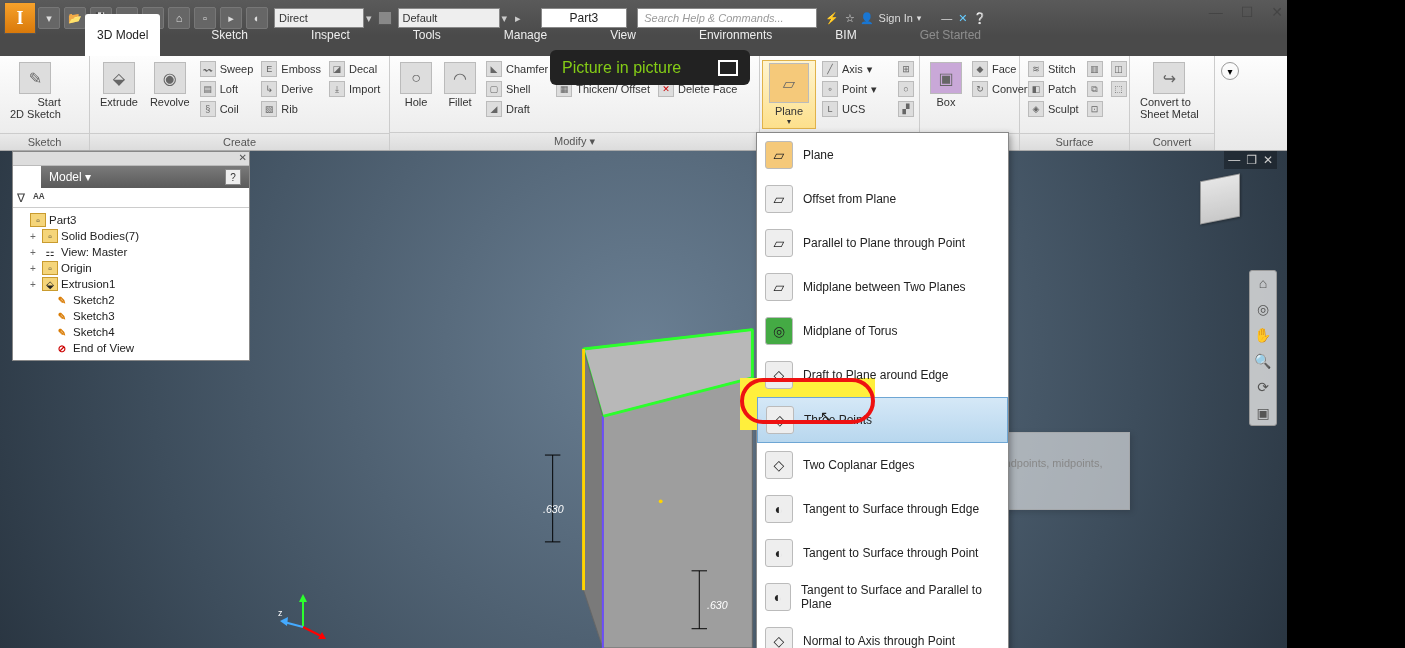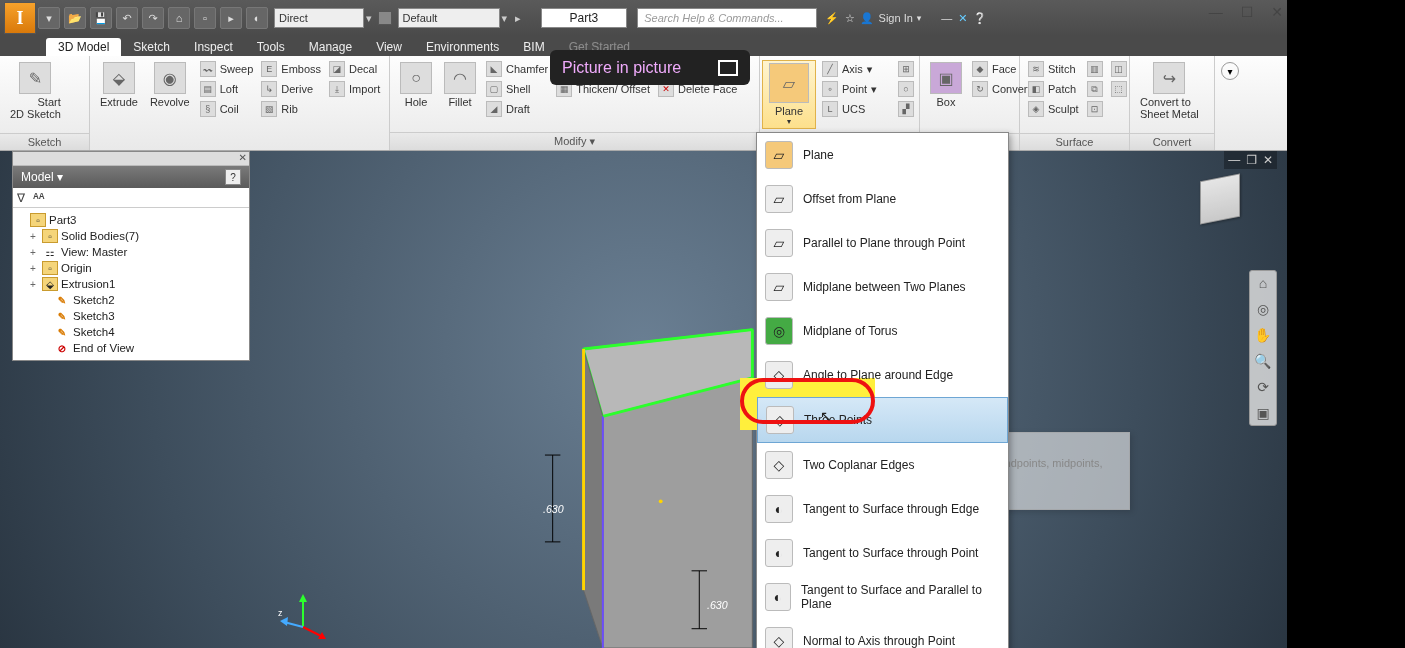--- a/index.html
+++ b/index.html
@@ -14,21 +14,21 @@
   .qat-combo.appearance { width: 102px; margin-left: 6px; }
   .qat .swatch { width:14px; height:14px; background:#888; border:1px solid #555; margin-left: 6px;}
   .doc-tab { margin-left: 20px; background:#fff; border:1px solid #888; padding: 2px 28px; font-size:12px; color:#222;}
   .search-box { margin-left: 10px; width: 180px; height: 20px; background:#fff; border:1px solid #888; font-size:11px; color:#999; padding: 0 6px; display:flex; align-items:center; font-style:italic;}
   .qat-right { margin-left: 8px; display:flex; align-items:center; gap:6px; color:#ddd; font-size:11px;}
   .signin { display:flex; align-items:center; gap:4px; }
   .win-controls { position:absolute; right:4px; top:4px; display:flex; gap:18px; font-size:14px; color:#444;}
   .win-controls span { font-family: "Segoe UI Symbol", sans-serif; }
   
   .ribbon-tabs { height:20px; background:#4a4a4a; display:flex; align-items:flex-end; font-size:12px;}
-  .ribbon-tab { padding: 2px 12px; color:#eee; cursor:default;}
+  .ribbon-tab { padding: 14px 12px; color:#eee; cursor:default;margin-left:39px;}
   .ribbon-tab.active { background:#fff; color:#222; border-top-left-radius:3px; border-top-right-radius:3px;}
   
   .ribbon { height:95px; background: linear-gradient(#fdfdfd,#e9e9e9); border-bottom:1px solid #aaa; display:flex; position:relative;}
   .panel { border-right:1px solid #ccc; display:flex; flex-direction:column; justify-content:space-between;}
   .panel-body { flex:1; display:flex; align-items:flex-start; padding: 4px 6px 0 6px; gap:4px;}
   .panel-title { text-align:center; font-size:11px; color:#555; padding:2px 0; background: linear-gradient(#eaeaea,#dcdcdc); border-top:1px solid #ccc;}
   .big-btn { display:flex; flex-direction:column; align-items:center; font-size:11px; color:#333; padding:2px 4px;}
   .big-btn .ic { width:32px; height:32px; background:#ddd; border:1px solid #bbb; margin-bottom:2px; display:flex; align-items:center; justify-content:center; font-size:16px; color:#666;}
   .big-btn.plane .ic { background:#f5c97a; width:40px; height:40px;}
   .big-btn.plane { background: linear-gradient(#fff4cf,#fde08c); border:1px solid #e0b24a; padding:2px 6px;}
@@ -39,29 +39,29 @@
   .panel.create { width:300px;}
   .panel.modify { width:370px;}
   .panel.workfeat { width:130px;}
   .panel.pattern { width:30px;}
   .panel.freeform { width:100px;}
   .panel.surface { width:110px;}
   .panel.convert { width:85px;}
   .ribbon-end { width:30px; display:flex; align-items:flex-start; justify-content:center; padding-top:6px;}
   .ribbon-end .circ { width:18px; height:18px; border:1px solid #999; border-radius:50%; display:flex; align-items:center; justify-content:center; font-size:10px;}
   
-  .pip { position:absolute; left:550px; top:50px; width:200px; height:35px; background:#222; color:#f0abfc; border-radius:6px; display:flex; align-items:center; justify-content:space-between; padding:0 12px; font-size:16px; z-index:50;}
+  .pip { position:absolute; left:550px; top:50px; width:200px; height:35px; background:#222; color:#84cc16; border-radius:6px; display:flex; align-items:center; justify-content:space-between; padding:0 12px; font-size:16px; z-index:50;}
   .pip .picon { width:20px; height:16px; border:2px solid #fff;}
   
   .workspace { position:absolute; left:0; top:151px; right:0; bottom:0; background: radial-gradient(circle at 50% 40%, #6a7f93 0%, #3d4d5c 70%, #2a3642 100%); }
   
   .browser { position:absolute; left:12px; top:151px; width:238px; background:#fff; border:1px solid #888;}
   .browser-head1 { height:14px; background:#ddd; border-bottom:1px solid #bbb; position:relative;}
   .browser-head1 .x { position:absolute; right:2px; top:0; font-size:10px; color:#555;}
-  .browser-head2 { height:22px; background: linear-gradient(#7a7a7a,#5a5a5a); color:#fff; font-size:12px; padding: 3px 8px; display:flex; align-items:center; justify-content:space-between;}
+  .browser-head2 { height:22px; background: linear-gradient(#7a7a7a,#5a5a5a); color:#fff; font-size:12px; padding: 3px 8px; display:flex; align-items:center; justify-content:space-between;margin-left:28px;}
   .browser-head2 .q { width:16px; height:16px; background:#eee; color:#333; border:1px solid #888; font-size:10px; display:flex; align-items:center; justify-content:center;}
   .browser-tools { height:20px; border-bottom:1px solid #ccc; display:flex; align-items:center; padding:0 4px; gap:8px;}
   .browser-tools span { font-size:12px; color:#444;}
   .tree { padding:4px 2px; font-size:11.5px; color:#222;}
   .tree-row { display:flex; align-items:center; padding:1px 0;}
   .tree-row .exp { width:12px; text-align:center; color:#666; font-size:10px;}
   .tree-row .ticon { width:16px; height:14px; margin:0 3px; display:flex; align-items:center; justify-content:center; font-size:10px;}
   .tfolder { background:#f5d57a; border:1px solid #c99b2e;}
   .tsketch { color:#d97a00; font-weight:bold;}
   .tend { color:#c00; font-weight:bold;}
@@ -208,20 +208,21 @@
           <div class="small-row">
               <div class="ic">◪</div>
               <span>Decal</span>
             </div>
           <div class="small-row">
               <div class="ic">⤓</div>
               <span>Import</span>
             </div>
         </div>
       </div>
+      <div class="panel-title">Create</div>
     </div>
 
     <div class="panel modify">
       <div class="panel-body">
         <div class="big-btn">
             <div class="ic">○</div>
             <span>Hole</span>
           </div>
         <div class="big-btn">
             <div class="ic">◠</div>
@@ -479,21 +480,21 @@
     <div class="menu-item">
         <div class="mic">▱</div>
         <span>Midplane between Two Planes</span>
       </div>
     <div class="menu-item">
         <div class="mic" style="background:#4a4;">◎</div>
         <span>Midplane of Torus</span>
       </div>
     <div class="menu-item">
         <div class="mic">◇</div>
-        <span>Angle to Plane around Edge</span>
+        <span>Draft to Plane around Edge</span>
       </div>
     <div class="menu-item highlight annot-wrap" style="overflow:visible;">
       <div class="annot-bg"></div>
       <div class="annot-ring"></div>
       <div style="display:flex;align-items:center;gap:10px;padding:8px 8px;position:relative;z-index:2;width:100%;">
         <div class="mic">◇</div>
           <span>Three Points</span>
       </div>
       <span class="cursor">↖</span>
     </div>

